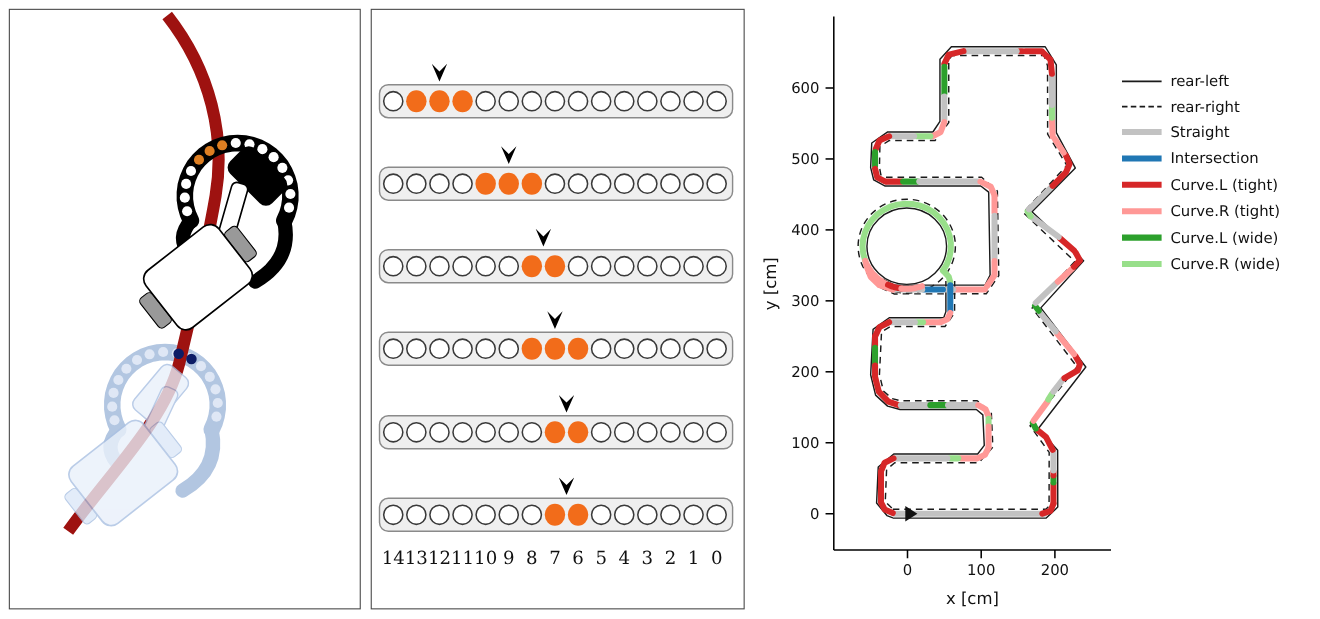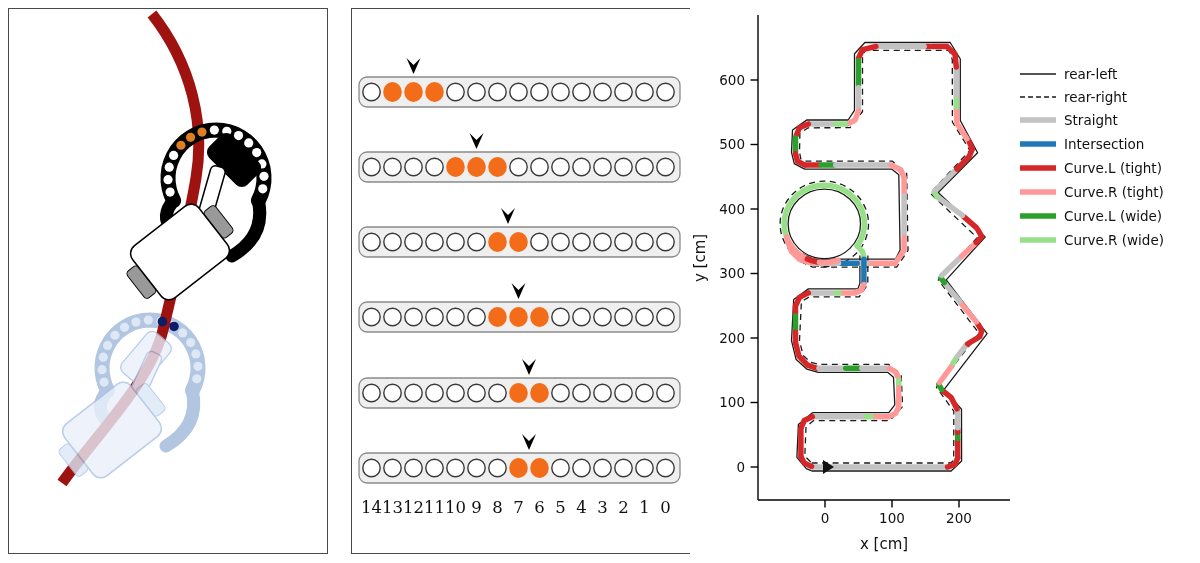--- a/index.html
+++ b/index.html
@@ -1,19 +1,19 @@
 <!DOCTYPE html>
 <html><head>
 <meta charset="utf-8">
 <style>
   html,body{margin:0;padding:0;background:#ffffff;}
   body{width:1200px;height:563px;position:relative;font-family:"DejaVu Sans","Liberation Sans",sans-serif;overflow:hidden;}
   .panel{position:absolute;background:#fff;}
   #panel-robot{left:8px;top:8px;width:318px;height:544px;border:1.5px solid #4a4a4a;}
-  #panel-sensors{left:351px;top:8px;width:338px;height:544px;border:1.5px solid #4a4a4a;}
+  #panel-sensors{left:337px;top:8px;width:338px;height:544px;border:1.5px solid #4a4a4a;}
   #panel-plot{left:690px;top:0px;width:510px;height:563px;}
   svg{display:block;}
   text{font-family:"DejaVu Sans","Liberation Sans",sans-serif;}
   .seriflbl{font-family:"DejaVu Serif","Liberation Serif",serif;}
 </style>
 </head>
 <body>
 
 <section class="panel" id="panel-robot">
   <svg id="svg-robot" width="318" height="544" viewBox="9 9 318 544">

